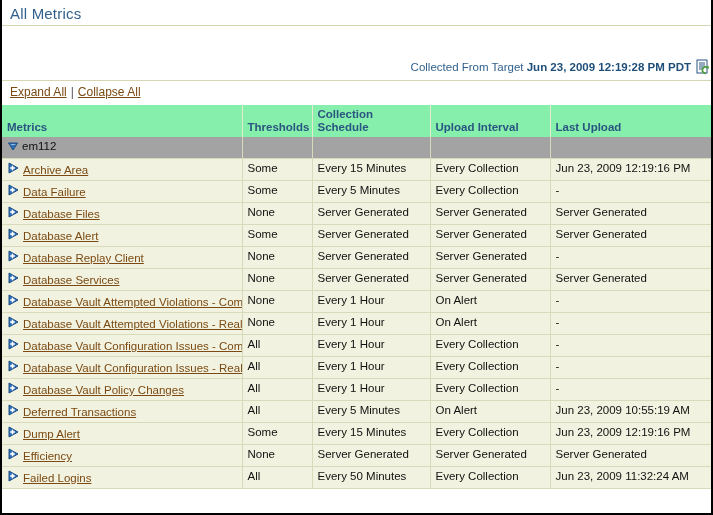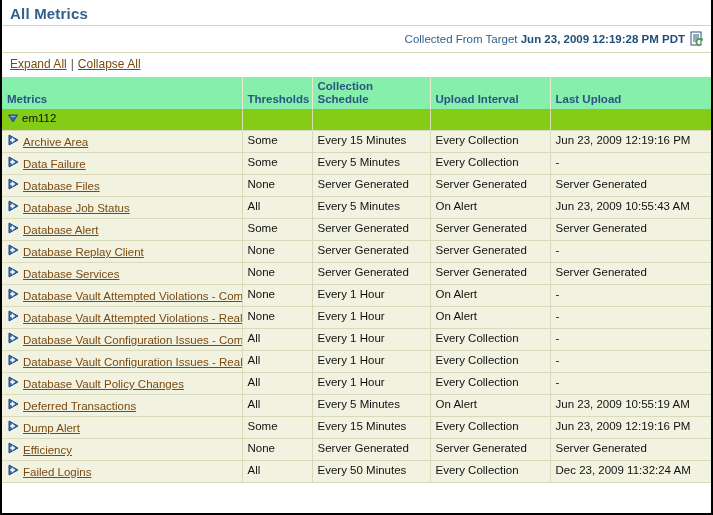--- a/index.html
+++ b/index.html
@@ -27,34 +27,34 @@
     overflow: hidden;
   }
 
   
   .title-bar {
     padding: 5px 0 3px 8px;
     border-bottom: 1px solid #d6d6b5;
   }
   .page-title {
     font-size: 15px;
-    font-weight: bold;
+    font-weight: normal;
     color: #31618c;
     letter-spacing: .2px;
   }
 
   
   .collected-row {
     height: 27px;
     display: flex;
     align-items: center;
     justify-content: flex-end;
-    padding-right: 6px;
     border-bottom: 1px solid #d6d6b5;
     box-sizing: border-box;
+    margin-top: 28px;
   }
   .collected-text {
     font-size: 11.5px;
     color: #31618c;
   }
   .collected-text b { color: #1f4e79; }
   .refresh-icon {
     margin-left: 5px;
     display: inline-flex;
     align-items: center;
@@ -115,21 +115,21 @@
     line-height: 15px;
     height: 17px;
     box-sizing: border-box;
     white-space: nowrap;
     overflow: hidden;
   }
   table.metrics td:last-child { border-right: none; }
   td.metric-cell { white-space: normal; }
 
   tr.group-row td {
-    background: #84cc16;
+    background: #a3a3a3;
   }
   .group-label {
     font-size: 11.5px;
     color: #111;
     vertical-align: middle;
   }
 
   
   .icon-wrap {
     display: inline-block;
@@ -250,36 +250,20 @@
           <td>Server Generated</td>
         </tr>
         <tr>
           <td class="metric-cell indent">
             <span class="metric-row-inner">
               <span class="icon-wrap"><svg width="13" height="12" viewBox="0 0 13 12">
                   <path d="M2 1 L2 11 L11 6 Z" fill="#2f6eb5" stroke="#1d4d85" stroke-width="1"></path>
                   <rect x="3.2" y="5.2" width="4.6" height="1.6" fill="#ffffff"></rect>
                   <rect x="4.7" y="3.7" width="1.6" height="4.6" fill="#ffffff"></rect>
                 </svg></span>
-              <span class="metric-name">Database Job Status</span>
-            </span>
-          </td>
-          <td>All</td>
-          <td>Every 5 Minutes</td>
-          <td>On Alert</td>
-          <td>Jun 23, 2009 10:55:43 AM</td>
-        </tr>
-        <tr>
-          <td class="metric-cell indent">
-            <span class="metric-row-inner">
-              <span class="icon-wrap"><svg width="13" height="12" viewBox="0 0 13 12">
-                  <path d="M2 1 L2 11 L11 6 Z" fill="#2f6eb5" stroke="#1d4d85" stroke-width="1"></path>
-                  <rect x="3.2" y="5.2" width="4.6" height="1.6" fill="#ffffff"></rect>
-                  <rect x="4.7" y="3.7" width="1.6" height="4.6" fill="#ffffff"></rect>
-                </svg></span>
               <span class="metric-name">Database Alert</span>
             </span>
           </td>
           <td>Some</td>
           <td>Server Generated</td>
           <td>Server Generated</td>
           <td>Server Generated</td>
         </tr>
         <tr>
           <td class="metric-cell indent">
@@ -448,18 +432,18 @@
                   <path d="M2 1 L2 11 L11 6 Z" fill="#2f6eb5" stroke="#1d4d85" stroke-width="1"></path>
                   <rect x="3.2" y="5.2" width="4.6" height="1.6" fill="#ffffff"></rect>
                   <rect x="4.7" y="3.7" width="1.6" height="4.6" fill="#ffffff"></rect>
                 </svg></span>
               <span class="metric-name">Failed Logins</span>
             </span>
           </td>
           <td>All</td>
           <td>Every 50 Minutes</td>
           <td>Every Collection</td>
-          <td>Dec 23, 2009 11:32:24 AM</td>
+          <td>Jun 23, 2009 11:32:24 AM</td>
         </tr>
       </tbody>
   </table>
 
 </div>
 
 </body></html>

